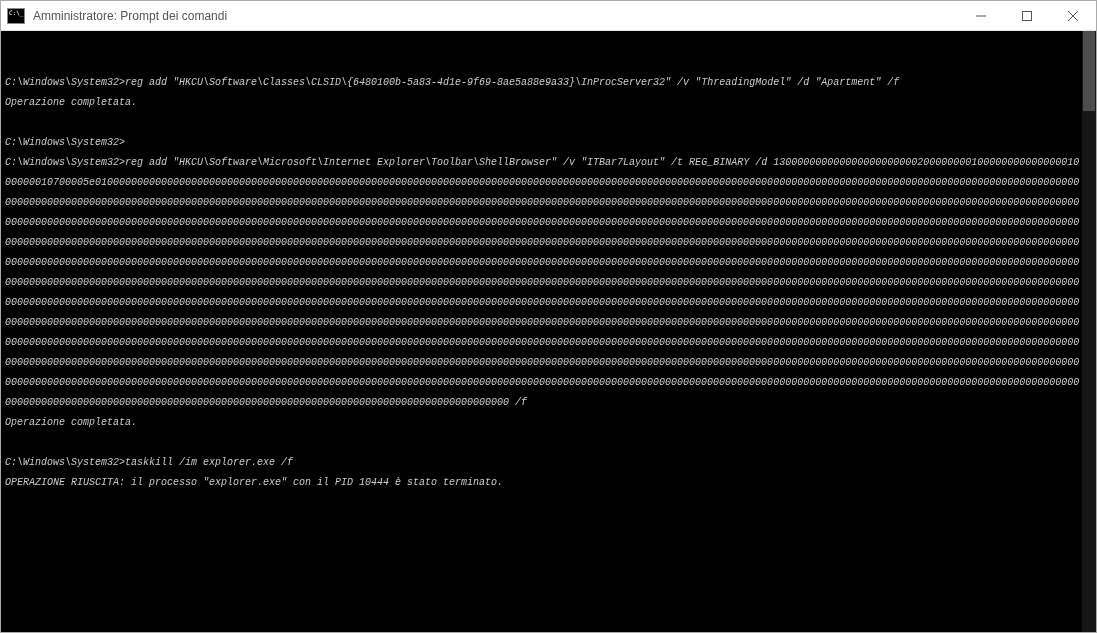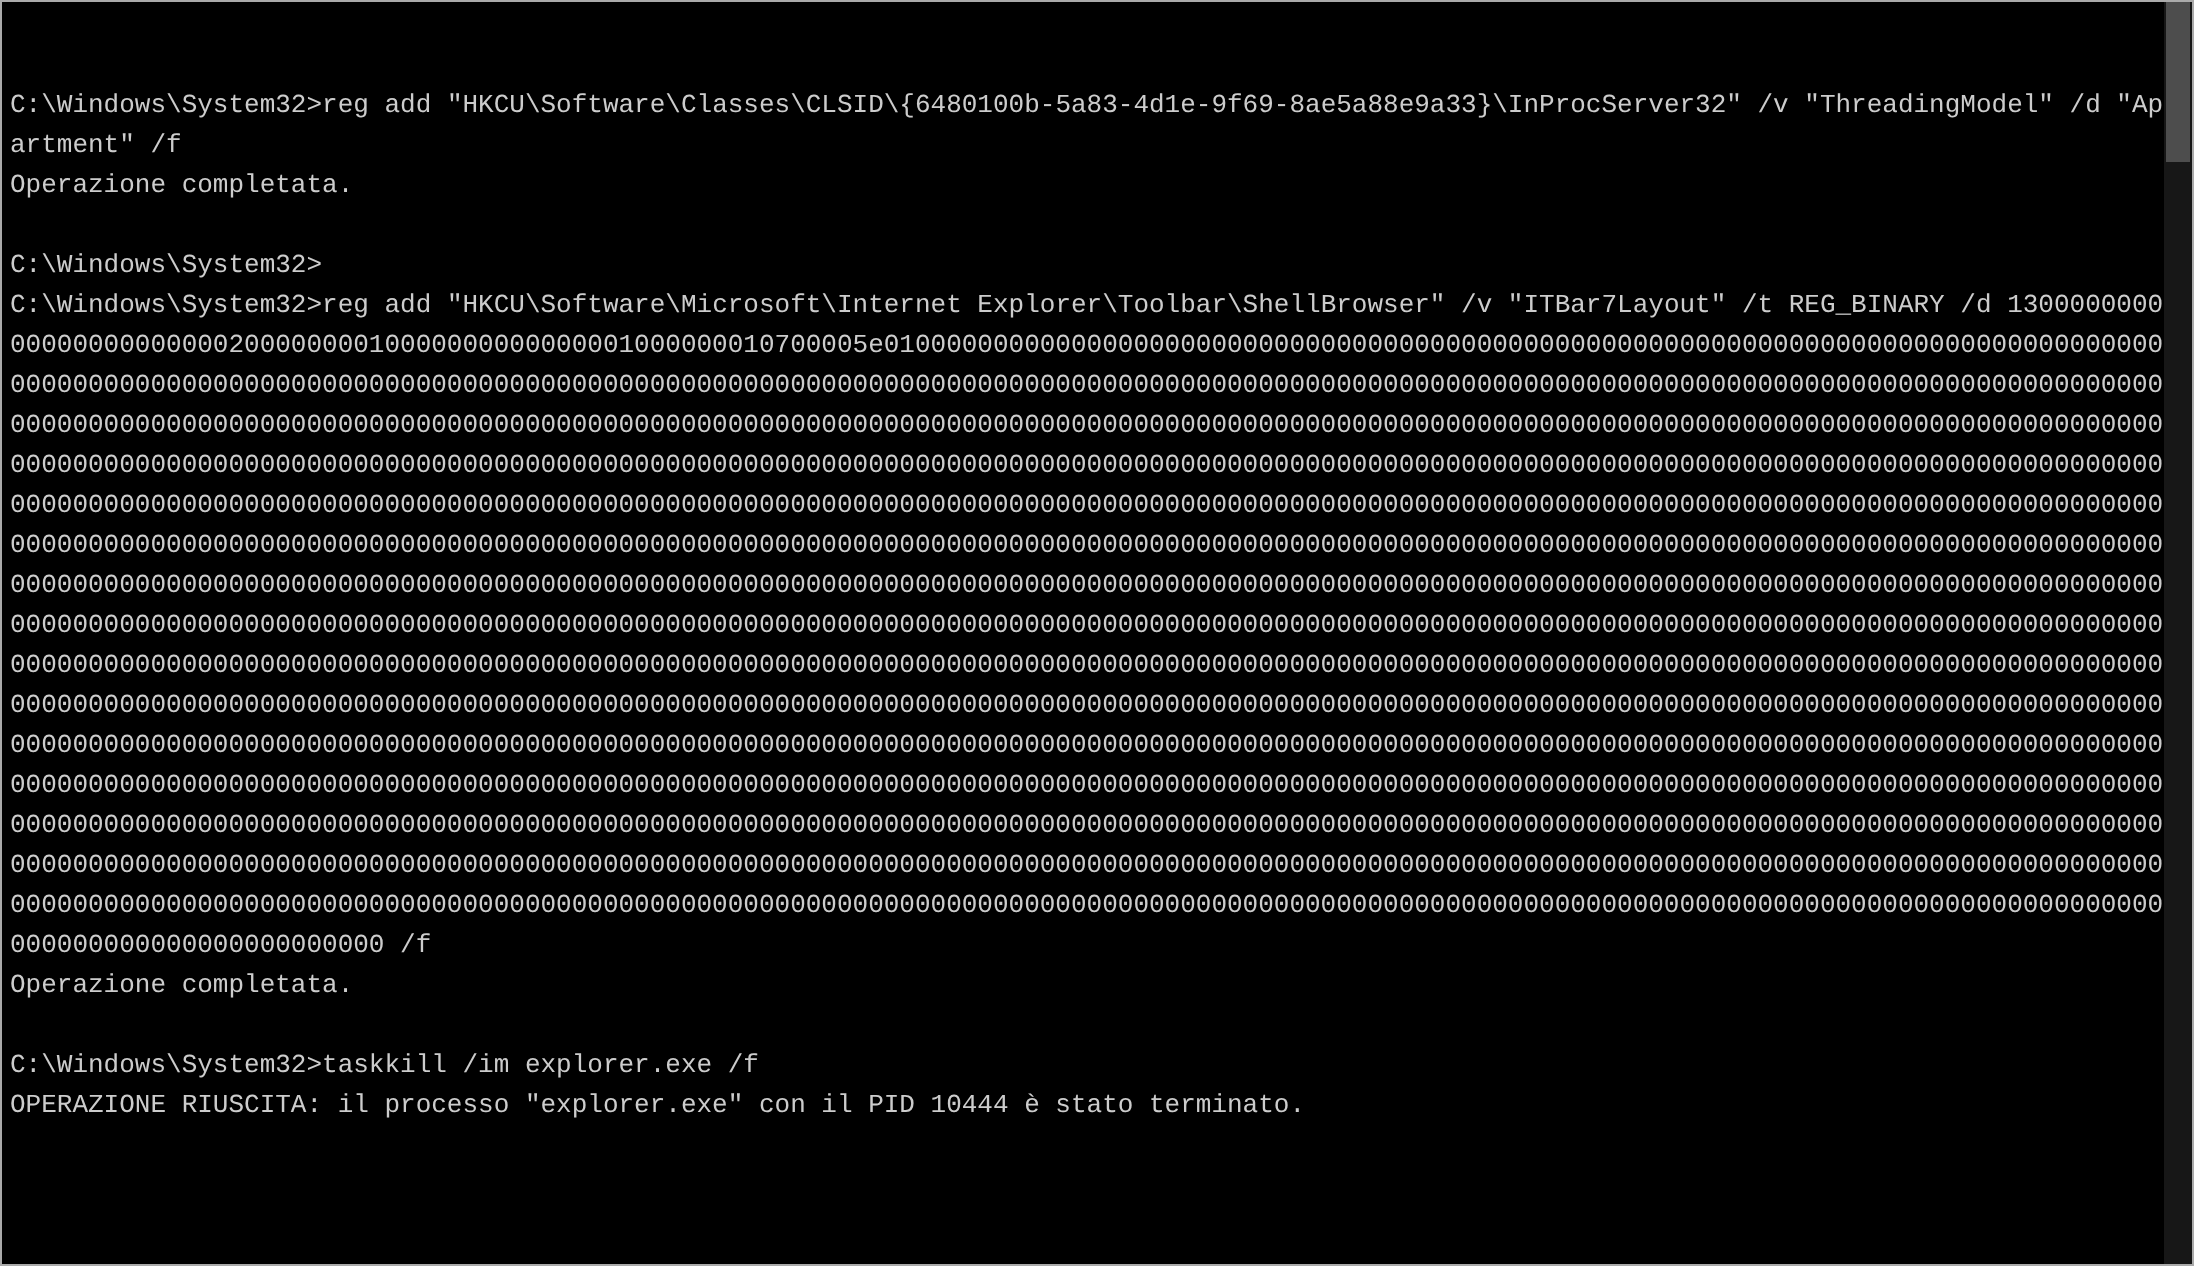--- a/index.html
+++ b/index.html
@@ -23,38 +23,60 @@
   }
   .titlebar-text { font-size: 12px; color: #555555; flex: 1; }
   .titlebar-buttons { display: flex; height: 100%; }
   .titlebar-btn {
     width: 46px; height: 100%; display: flex; align-items: center; justify-content: center;
     color: #555; font-size: 10px;
   }
   .titlebar-btn svg { width: 10px; height: 10px; }
   .terminal {
     flex: 1; background: #000000; color: #cccccc; font-family: Consolas, "Courier New", monospace;
-    font-size: 13px; line-height: 20px; padding: 2px 0 2px 4px;
-    white-space: pre-wrap; word-break: break-all; overflow: hidden; position: relative;
+    font-size: 10px; line-height: 20px; padding: 2px 0 2px 4px;
+    white-space: pre-wrap; word-break: break-all; overflow: hidden; position: relative; font-style: italic;
   }
   .terminal-content { padding-right: 14px; }
   .scrollbar {
     position: absolute; right: 0; top: 0; width: 14px; height: 100%;
     background: #171717;
   }
   .scrollbar-thumb {
     position: absolute; right: 1px; width: 12px; background: #4d4d4d;
     top: 0; height: 80px;
   }
 </style>
 </head>
 <body>
 
 <div class="window">
 
+  <div class="titlebar">
+    <div class="titlebar-icon"></div>
+    <div class="titlebar-text">Amministratore: Prompt dei comandi</div>
+    <div class="titlebar-buttons">
+      <div class="titlebar-btn">
+        <svg viewBox="0 0 10 10">
+            <line x1="0" y1="5" x2="10" y2="5" stroke="#555" stroke-width="1"></line>
+          </svg>
+      </div>
+      <div class="titlebar-btn">
+        <svg viewBox="0 0 10 10">
+            <rect x="0.5" y="0.5" width="9" height="9" fill="none" stroke="#555" stroke-width="1"></rect>
+          </svg>
+      </div>
+      <div class="titlebar-btn">
+        <svg viewBox="0 0 10 10">
+            <line x1="0" y1="0" x2="10" y2="10" stroke="#555" stroke-width="1"></line>
+            <line x1="10" y1="0" x2="0" y2="10" stroke="#555" stroke-width="1"></line>
+          </svg>
+      </div>
+    </div>
+  </div>
 
   <div class="terminal">
     <div class="terminal-content"><span>C:\Windows\System32&gt;</span><span>reg add "HKCU\Software\Classes\CLSID\{6480100b-5a83-4d1e-9f69-8ae5a88e9a33}\InProcServer32" /v "ThreadingModel" /d "Apartment" /f</span>
 <span>Operazione completata.</span>
 
 <span>C:\Windows\System32&gt;</span>
 <span>C:\Windows\System32&gt;</span><span>reg add "HKCU\Software\Microsoft\Internet Explorer\Toolbar\ShellBrowser" /v "ITBar7Layout" /t REG_BINARY /d 13000000000000000000000020000000010000000000000001000000010700005e0100000000000000000000000000000000000000000000000000000000000000000000000000000000000000000000000000000000000000000000000000000000000000000000000000000000000000000000000000000000000000000000000000000000000000000000000000000000000000000000000000000000000000000000000000000000000000000000000000000000000000000000000000000000000000000000000000000000000000000000000000000000000000000000000000000000000000000000000000000000000000000000000000000000000000000000000000000000000000000000000000000000000000000000000000000000000000000000000000000000000000000000000000000000000000000000000000000000000000000000000000000000000000000000000000000000000000000000000000000000000000000000000000000000000000000000000000000000000000000000000000000000000000000000000000000000000000000000000000000000000000000000000000000000000000000000000000000000000000000000000000000000000000000000000000000000000000000000000000000000000000000000000000000000000000000000000000000000000000000000000000000000000000000000000000000000000000000000000000000000000000000000000000000000000000000000000000000000000000000000000000000000000000000000000000000000000000000000000000000000000000000000000000000000000000000000000000000000000000000000000000000000000000000000000000000000000000000000000000000000000000000000000000000000000000000000000000000000000000000000000000000000000000000000000000000000000000000000000000000000000000000000000000000000000000000000000000000000000000000000000000000000000000000000000000000000000000000000000000000000000000000000000000000000000000000000000000000000000000000000000000000000000000000000000000000000000000000000000000000000000000000000000000000000000000000000000000000000000000000000000000000000000000000000000000000000000000000000000000000000000000000000000000000000000000000000000000000000000000000000000000000000000000000000000000000000000000000000000000000000000000000000000000000000000000000000000000000000000000000000000000000000000000000000000000000000000000000000000000000000000000000000000000000000000000000000000000000000000000000000 /f</span>
 <span>Operazione completata.</span>
 
 <span>C:\Windows\System32&gt;</span><span>taskkill /im explorer.exe /f</span>

